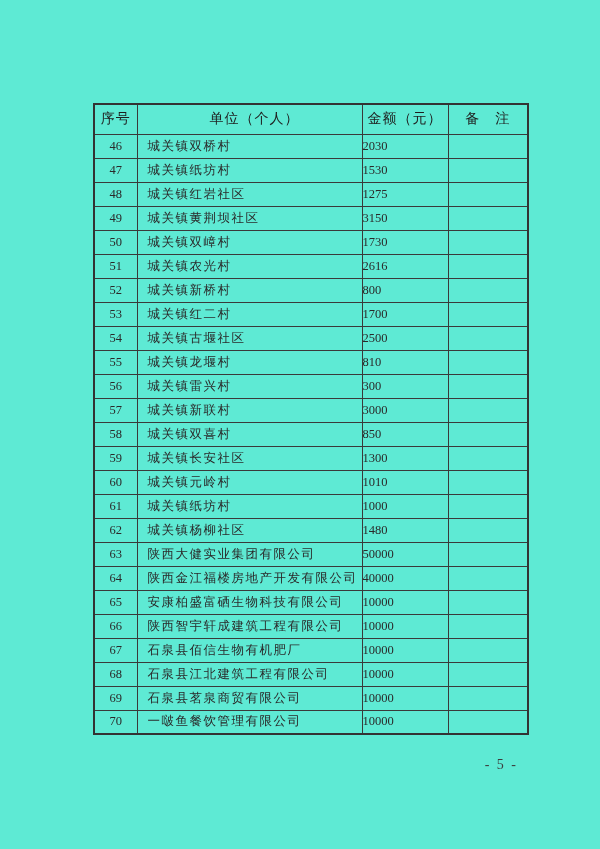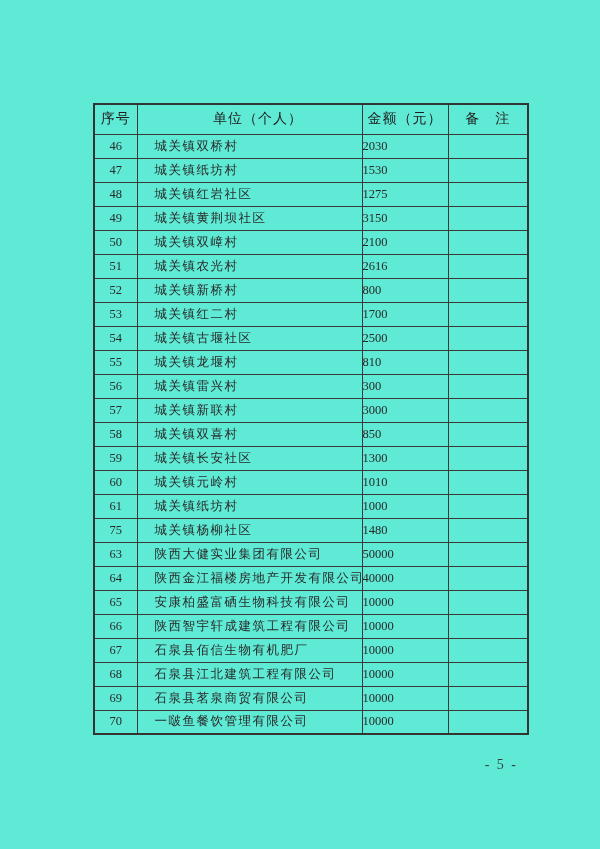--- a/index.html
+++ b/index.html
@@ -35,21 +35,21 @@
     letter-spacing: 1px;
     text-align: center;
     color: #1e1e1e;
   }
   .doc-table tbody td {
     height: 24px;
     font-size: 12.5px;
     color: #2a2a2a;
   }
   .col-no     { width: 43px;  text-align: center; }
-  .col-name   { width: 225px; text-align: left; padding-left: 17px; letter-spacing: 1.5px; }
+  .col-name   { width: 225px; text-align: left; padding-left: 10px; letter-spacing: 1.5px; }
   .col-amount { width: 86px;  }
   .col-note   { width: 80px;  text-align: center; }
   .page-footer {
     position: absolute;
     top: 757px;
     right: 82px;
     font-size: 14px;
     letter-spacing: 2px;
     color: #3d3d3d;
     font-family: "Liberation Serif", "DejaVu Serif", serif;
@@ -96,21 +96,21 @@
         </tr>
         <tr>
           <td class="col-no">49</td>
           <td class="col-name">城关镇黄荆坝社区</td>
           <td class="col-amount">3150</td>
           <td class="col-note"></td>
         </tr>
         <tr>
           <td class="col-no">50</td>
           <td class="col-name">城关镇双嶂村</td>
-          <td class="col-amount">2100</td>
+          <td class="col-amount">1730</td>
           <td class="col-note"></td>
         </tr>
         <tr>
           <td class="col-no">51</td>
           <td class="col-name">城关镇农光村</td>
           <td class="col-amount">2616</td>
           <td class="col-note"></td>
         </tr>
         <tr>
           <td class="col-no">52</td>
@@ -166,21 +166,21 @@
           <td class="col-amount">1010</td>
           <td class="col-note"></td>
         </tr>
         <tr>
           <td class="col-no">61</td>
           <td class="col-name">城关镇纸坊村</td>
           <td class="col-amount">1000</td>
           <td class="col-note"></td>
         </tr>
         <tr>
-          <td class="col-no">75</td>
+          <td class="col-no">62</td>
           <td class="col-name">城关镇杨柳社区</td>
           <td class="col-amount">1480</td>
           <td class="col-note"></td>
         </tr>
         <tr>
           <td class="col-no">63</td>
           <td class="col-name">陕西大健实业集团有限公司</td>
           <td class="col-amount">50000</td>
           <td class="col-note"></td>
         </tr>

